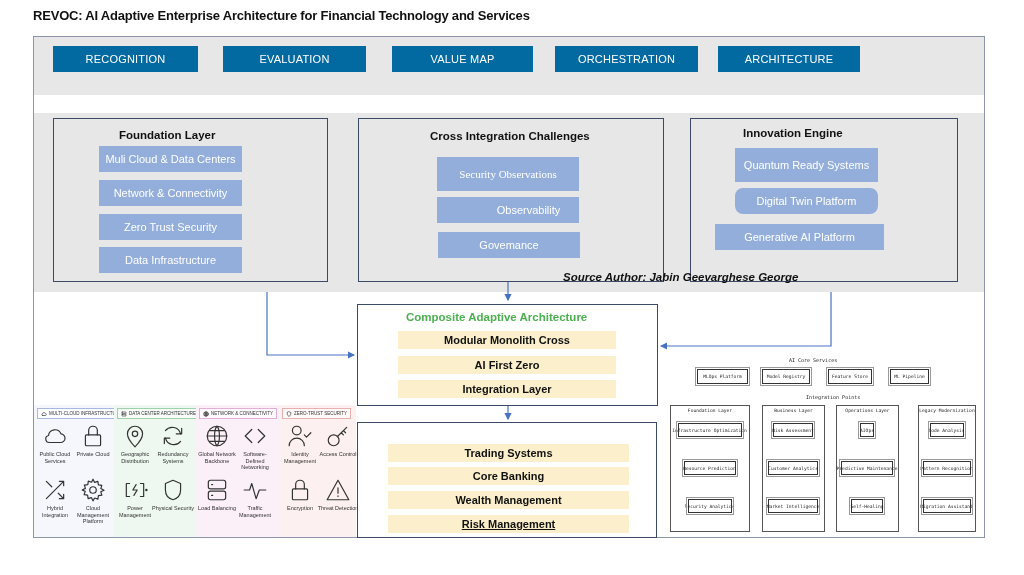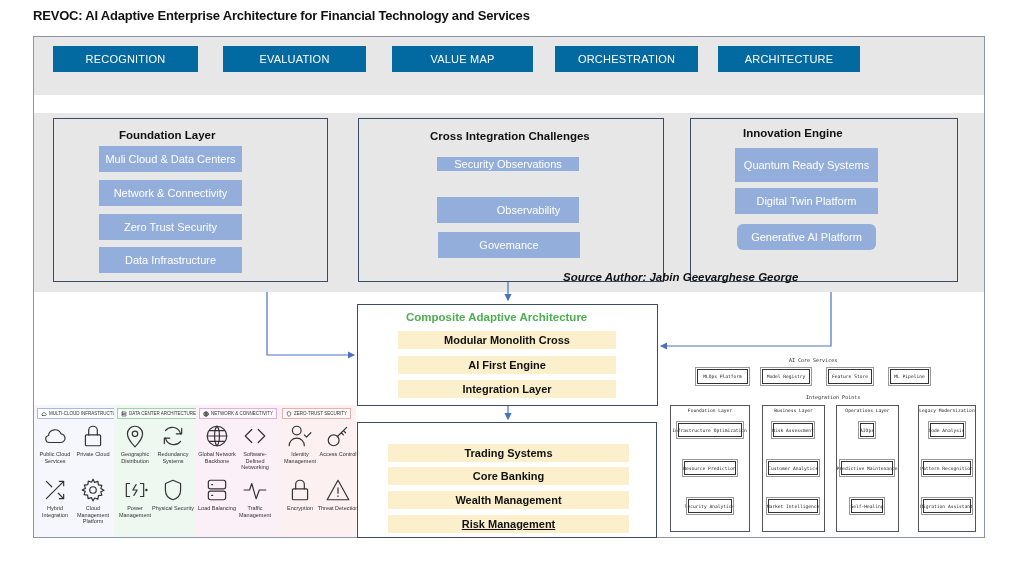--- a/index.html
+++ b/index.html
@@ -57,36 +57,36 @@
 
 <div class="panel" style="left:53px;top:118px;width:275px;height:164px;"></div>
 <div class="panel-title" style="left:119px;top:129px;">Foundation Layer</div>
 <div class="pill" style="left:99px;top:146px;width:143px;height:26px;">Muli Cloud &amp; Data Centers</div>
 <div class="pill" style="left:99px;top:180px;width:143px;height:26px;">Network &amp; Connectivity</div>
 <div class="pill" style="left:99px;top:214px;width:143px;height:26px;">Zero Trust Security</div>
 <div class="pill" style="left:99px;top:247px;width:143px;height:26px;">Data Infrastructure</div>
 
 <div class="panel" style="left:358px;top:118px;width:306px;height:164px;"></div>
 <div class="panel-title" style="left:430px;top:130px;">Cross Integration Challenges</div>
-<div class="pill" style="left:437px;top:157px;width:142px;height:14px;">Security Observations</div>
+<div class="pill" style="left:437px;top:157px;width:142px;height:34px;font-family:Liberation Serif, serif;">Security Observations</div>
 <div class="pill" style="left:437px;top:197px;width:142px;height:26px;padding-left:41px;">Observability</div>
 <div class="pill" style="left:438px;top:232px;width:142px;height:26px;">Govemance</div>
 
 <div class="panel" style="left:690px;top:118px;width:268px;height:164px;"></div>
 <div class="panel-title" style="left:743px;top:127px;">Innovation Engine</div>
 <div class="pill" style="left:735px;top:148px;width:143px;height:34px;">Quantum Ready Systems</div>
-<div class="pill" style="left:735px;top:188px;width:143px;height:26px;">Digital Twin Platform</div>
-<div class="pill" style="left:737px;top:224px;width:139px;height:26px;border-radius:6px;">Generative AI Platform</div>
+<div class="pill" style="left:735px;top:188px;width:143px;height:26px;border-radius:8px;">Digital Twin Platform</div>
+<div class="pill" style="left:715px;top:224px;width:169px;height:26px;">Generative AI Platform</div>
 
 <div class="source">Source Author: Jabin Geevarghese George</div>
 
 <div class="core-box" style="left:357px;top:304px;width:301px;height:102px;"></div>
 <div class="green-title" style="left:406px;top:311px;">Composite Adaptive Architecture</div>
 <div class="bar" style="left:398px;top:331px;width:218px;height:18px;">Modular Monolith Cross</div>
-<div class="bar" style="left:398px;top:356px;width:218px;height:18px;">AI First Engine</div>
+<div class="bar" style="left:398px;top:356px;width:218px;height:18px;">AI First Zero</div>
 <div class="bar" style="left:398px;top:380px;width:218px;height:18px;">Integration Layer</div>
 
 <div class="core-box" style="left:357px;top:422px;width:300px;height:116px;"></div>
 <div class="green-title" style="left:413px;top:428px;margin-top:44px;">Business Domains</div>
 <div class="bar" style="left:388px;top:444px;width:241px;height:18px;">Trading Systems</div>
 <div class="bar" style="left:388px;top:467px;width:241px;height:18px;">Core Banking</div>
 <div class="bar" style="left:388px;top:491px;width:241px;height:18px;">Wealth Management</div>
 <div class="bar" style="left:388px;top:515px;width:241px;height:18px;text-decoration:underline;">Risk Management</div>
 
 <svg class="arrows">

